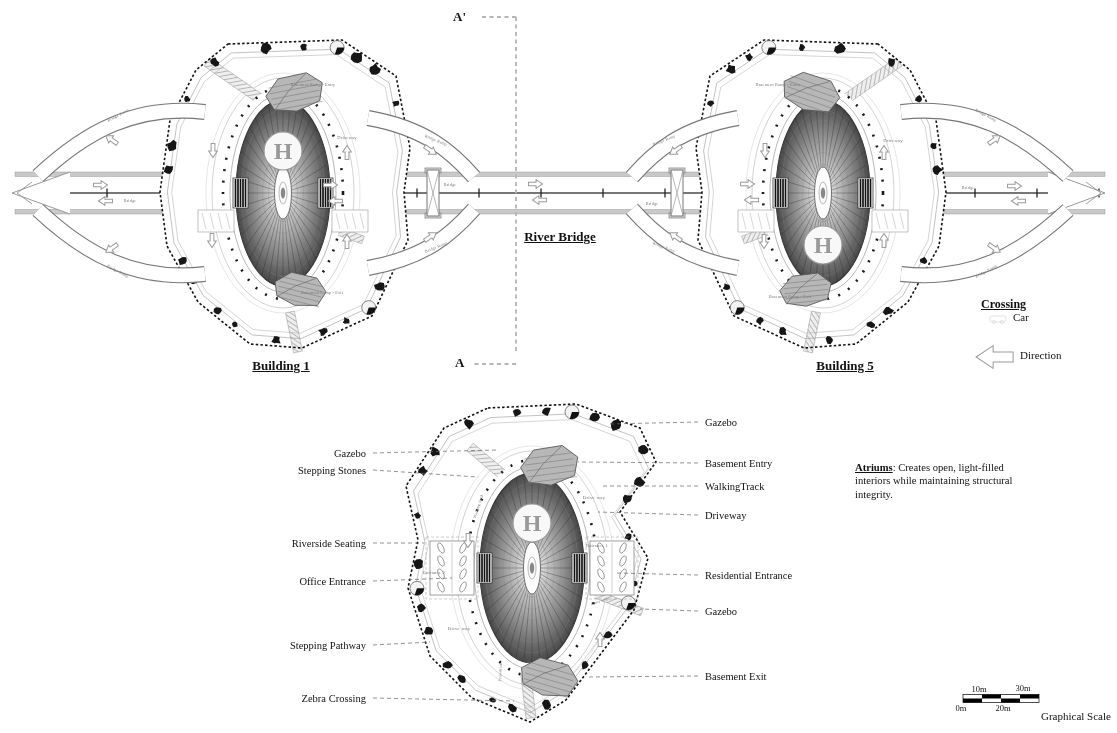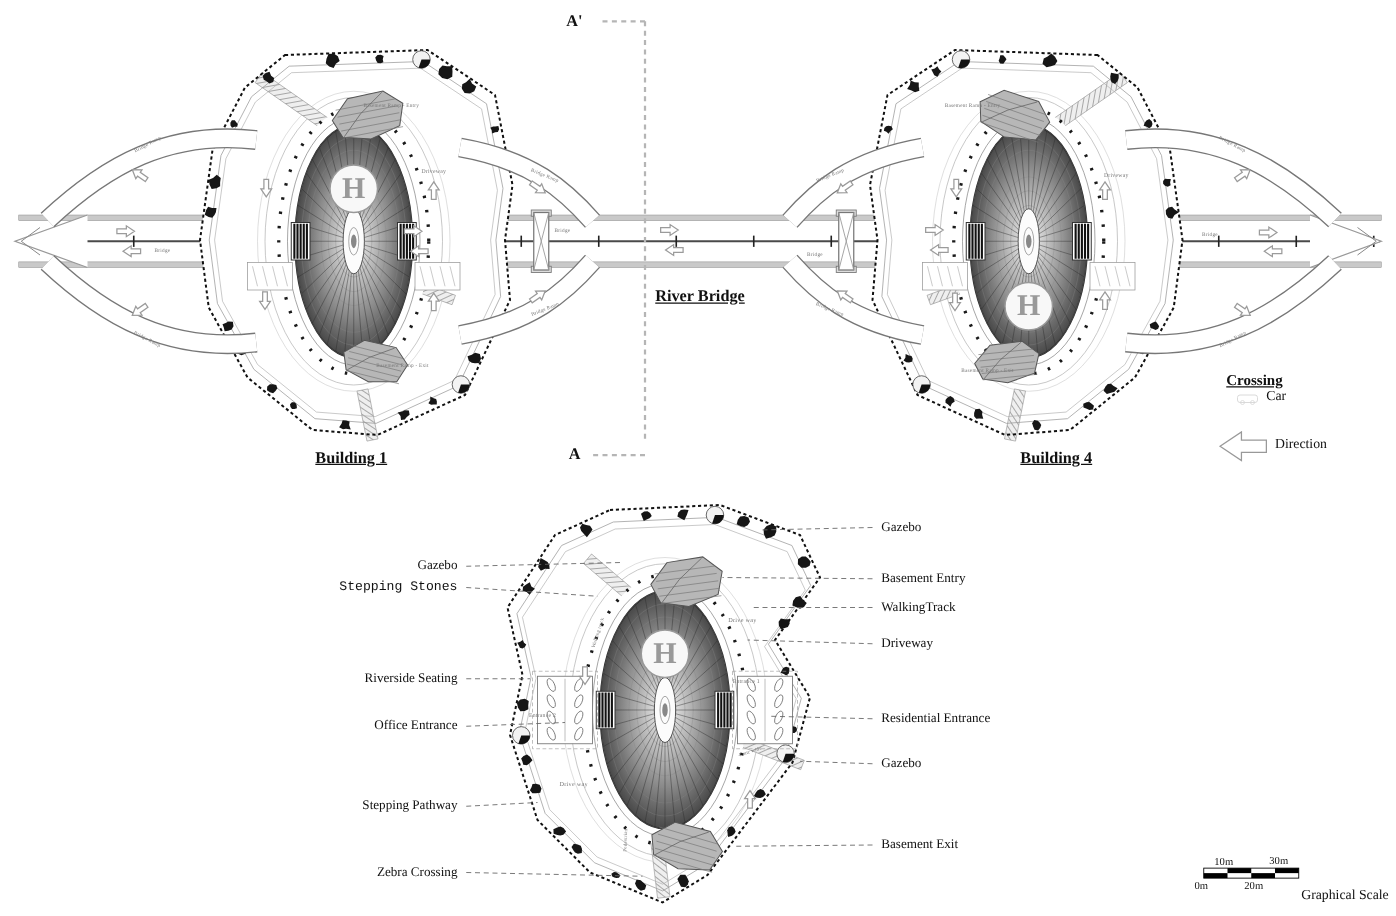--- a/index.html
+++ b/index.html
@@ -588,40 +588,41 @@
         <g>
           <path d="M-9,-2.6 L1.5,-2.6 L1.5,-6 L10.5,0 L1.5,6 L1.5,2.6 L-9,2.6 Z" transform="translate(996,357) rotate(180) scale(1.9)" fill="#fff" stroke="#999" stroke-width="0.53"></path>
         </g>
       </g>
   </svg>
 
   <div class="ov seclbl" style="left:453px;top:9px;">A'</div>
   <div class="ov seclbl" style="left:455px;top:355px;">A</div>
   <div class="ov blbl" style="left:560px;top:229px;">River Bridge</div>
   <div class="ov blbl" style="left:281px;top:358px;">Building 1</div>
-  <div class="ov blbl" style="left:845px;top:358px;">Building 4</div>
+  <div class="ov blbl" style="left:845px;top:358px;">Building 5</div>
 
   <div id="legend-block">
     <div class="ov lg-title" style="left:981px;top:297px;">Crossing</div>
     <div class="ov lg-item" style="left:1013px;top:311px;">Car</div>
     <div class="ov lg-item" style="left:1020px;top:349px;">Direction</div>
   </div>
 
   <div id="notes-block" class="ov" style="white-space:normal;">
+    <p><span class="t">Atriums</span><span>: </span><span>Creates open, light-filled interiors while maintaining structural integrity.</span></p>
   </div>
 
   <div class="ov tick" style="left:961px;top:703px;">0m</div>
   <div class="ov tick" style="left:979px;top:684px;">10m</div>
   <div class="ov tick" style="left:1003px;top:703px;">20m</div>
   <div class="ov tick" style="left:1023px;top:683px;">30m</div>
   <div class="ov gscale" style="left:1041px;top:710px;">Graphical Scale</div>
 
   <div id="callouts">
       <div class="ov co co-l" style="right: 751px; top: 453px;">Gazebo</div>
-      <div class="ov co co-l" style="right: 751px; top: 470px; font-family: Liberation Mono, monospace;">Stepping Stones</div>
+      <div class="ov co co-l" style="right: 751px; top: 470px;">Stepping Stones</div>
       <div class="ov co co-l" style="right: 751px; top: 543px; padding-left: 36px;">Riverside Seating</div>
       <div class="ov co co-l" style="right: 751px; top: 581px;">Office Entrance</div>
       <div class="ov co co-l" style="right: 751px; top: 645px;">Stepping Pathway</div>
       <div class="ov co co-l" style="right: 751px; top: 698px;">Zebra Crossing</div>
       <div class="ov co co-r" style="left: 705px; top: 422px;">Gazebo</div>
       <div class="ov co co-r" style="left: 705px; top: 463px;">Basement Entry</div>
       <div class="ov co co-r" style="left: 705px; top: 486px;">WalkingTrack</div>
       <div class="ov co co-r" style="left: 705px; top: 515px;">Driveway</div>
       <div class="ov co co-r" style="left: 705px; top: 575px;">Residential Entrance</div>
       <div class="ov co co-r" style="left: 705px; top: 611px;">Gazebo</div>

